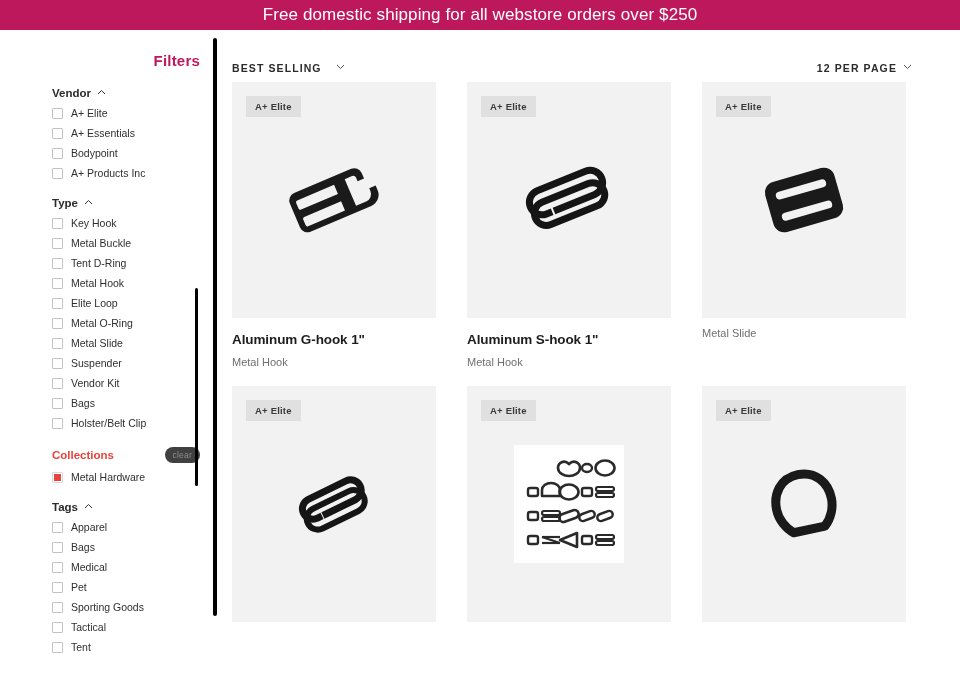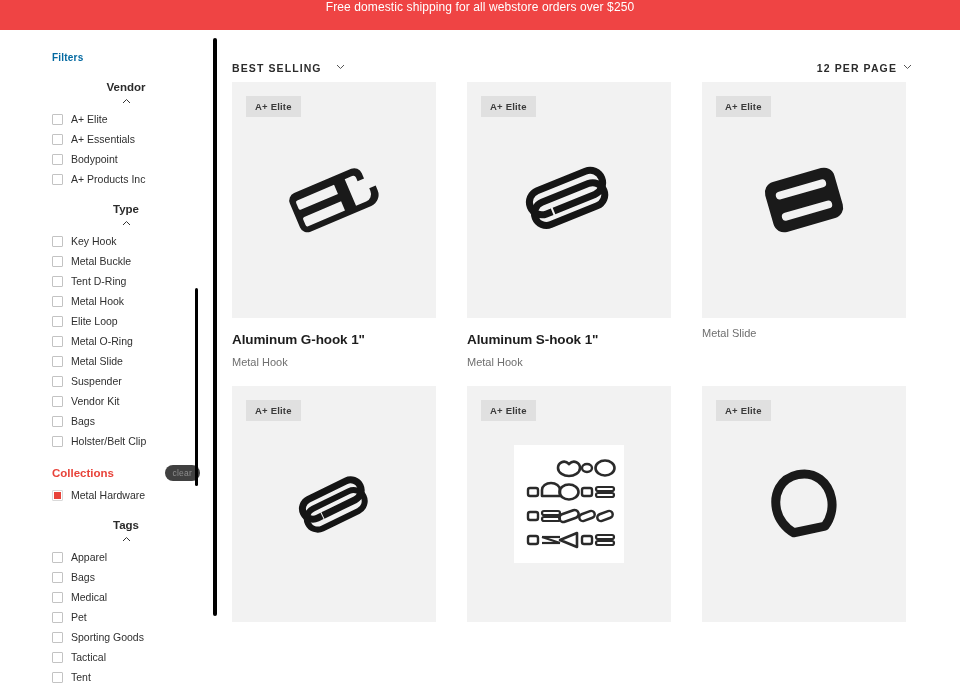--- a/index.html
+++ b/index.html
@@ -3,39 +3,39 @@
 <meta charset="utf-8">
 <style>
   html,body{margin:0;padding:0;}
   body{
     width:960px;height:688px;overflow:hidden;background:#ffffff;
     font-family:"Liberation Sans","DejaVu Sans",sans-serif;
     color:#1f1f1f;-webkit-font-smoothing:antialiased;
   }
   
   .banner{
-    height:30px;background:#ef4444;color:#ffffff;
-    display:flex;justify-content:center;
-    font-size:12px;letter-spacing:.1px;
+    height:30px;background:#be185d;color:#ffffff;
+    display:flex;align-items:center;justify-content:center;
+    font-size:17px;letter-spacing:.1px;
   }
   
   .page{position:relative;height:658px;}
   
   .sidebar{
     position:absolute;left:0;top:0;width:200px;height:658px;
     padding:0 0 0 52px;box-sizing:border-box;overflow:hidden;
   }
   .filters-title{
-    font-size:10px;font-weight:bold;color:#0369a1;
-    margin:22px 0 0 0;letter-spacing:.2px;
+    font-size:15px;font-weight:bold;color:#be185d;
+    margin:22px 0 0 0;letter-spacing:.2px;text-align:right;
   }
   .group{margin-top:18px;}
   .group-head{
     font-size:11.5px;font-weight:bold;color:#2b2b2b;
-    display:flex;align-items:center;gap:6px;cursor:pointer;flex-direction:column;
+    display:flex;align-items:center;gap:6px;cursor:pointer;
   }
   .group-head.accent{color:#e8433a;}
   .chev{display:inline-block;font-size:9px;line-height:1;transform:translateY(-1px);}
   .chev svg{display:block;}
   .opt{
     display:flex;align-items:center;gap:8px;
     margin-top:9px;font-size:10.5px;color:#2f2f2f;cursor:pointer;
   }
   .cb{
     width:9px;height:9px;border:1px solid #c3c3c3;background:#fff;

